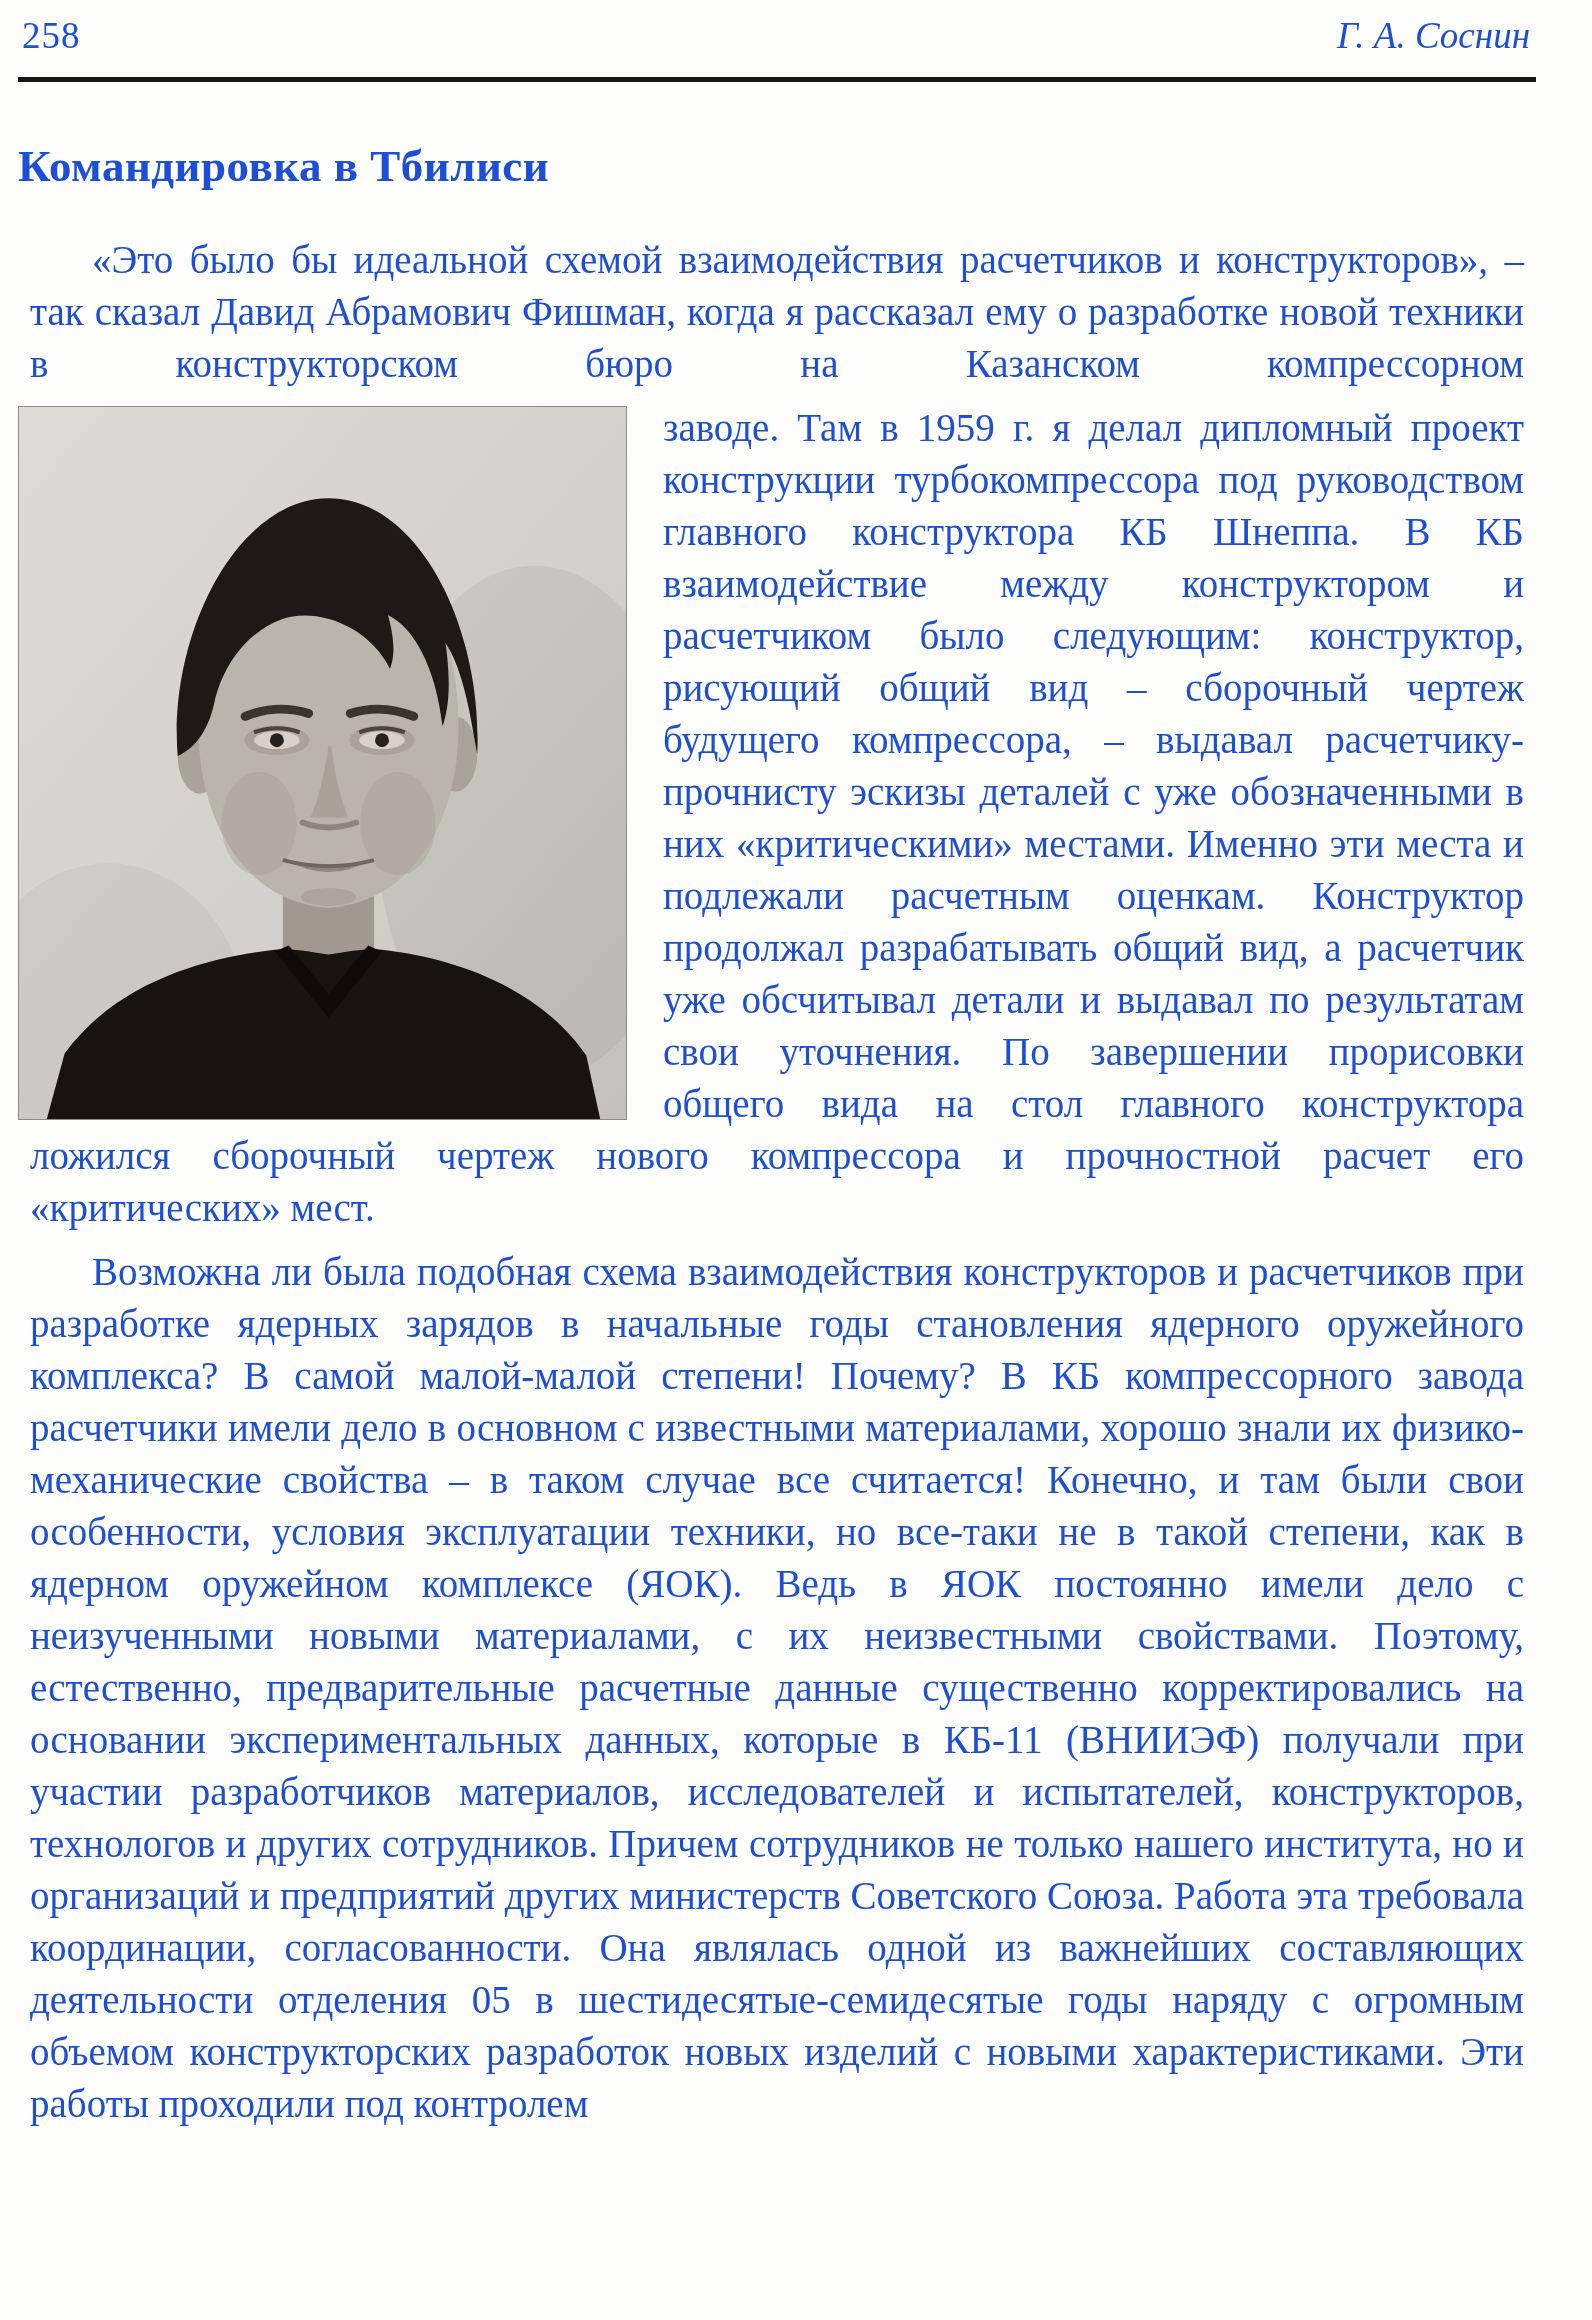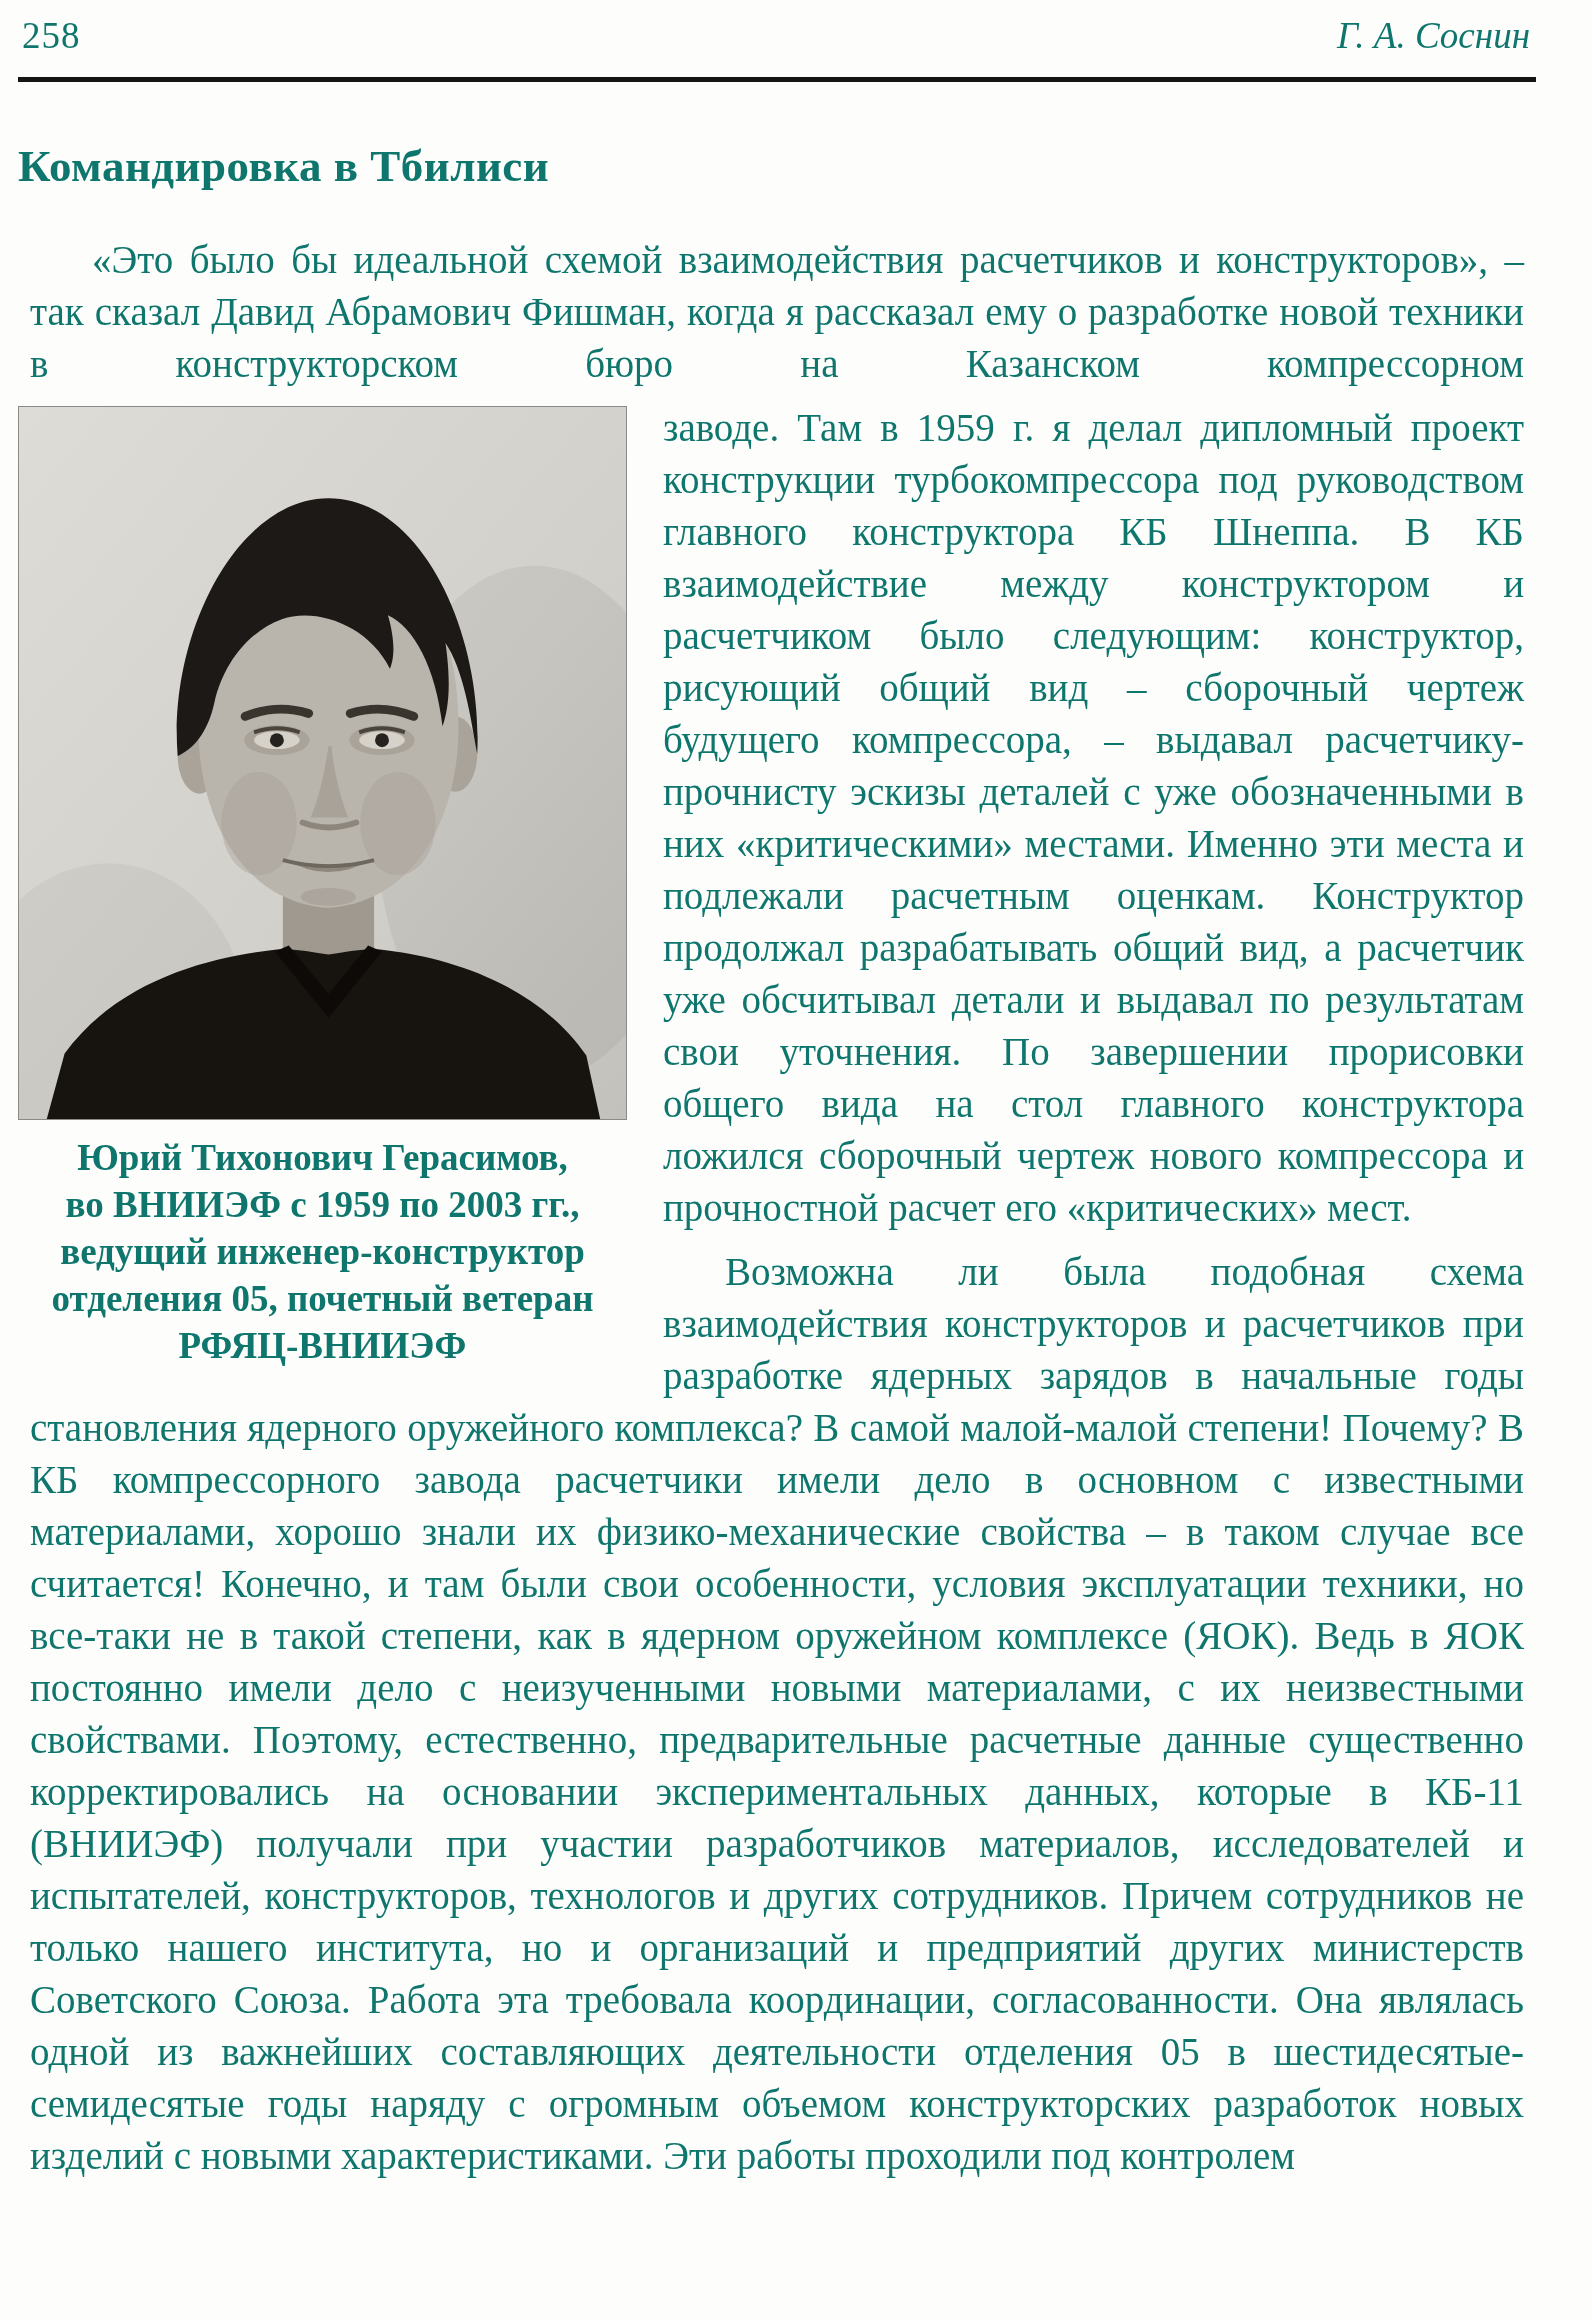--- a/index.html
+++ b/index.html
@@ -3,21 +3,21 @@
 <meta charset="utf-8">
 <style>
   html, body { margin: 0; padding: 0; background: #e8e8e6; }
   .page {
     position: relative;
     width: 1592px;
     height: 2320px;
     margin: 0 auto;
     box-sizing: border-box;
     background: #fdfdfb;
-    color: #0f766e;
+    color: #1d4ed8;
     font-family: "Liberation Serif", "DejaVu Serif", serif;
     padding: 8px 56px 0 18px;
     overflow: hidden;
   }
   .page-header {
     display: flex;
     justify-content: space-between;
     align-items: flex-end;
     font-size: 37px;
     padding: 6px 6px 20px 4px;
@@ -127,27 +127,20 @@
             <path d="M286,419 Q312,429 340,419" stroke="#8d867c" stroke-width="6" fill="none" stroke-linecap="round"></path>
 
             <path d="M270,457 Q312,466 354,457 Q312,481 270,457 Z" fill="#8e877d"></path>
             <path d="M266,457 Q312,469 358,457" stroke="#6e675e" stroke-width="4" fill="none"></path>
             <ellipse cx="312" cy="494" rx="28" ry="9" fill="#a29b92" opacity="0.6"></ellipse>
 
             <path d="M28,718 L46,652 C100,578 190,556 252,548 C272,545 284,548 312,552 C340,548 352,545 372,548 C435,556 522,582 572,654 L586,718 Z" fill="#17130e"></path>
             <path d="M258,549 L312,616 L366,549 L352,543 L312,592 L272,543 Z" fill="#0d0a07"></path>
           </svg>
         </div>
-        <figcaption class="photo-caption">
-          <span>Юрий Тихонович Герасимов,</span>
-          <span>во ВНИИЭФ с 1959 по 2003 гг.,</span>
-          <span>ведущий инженер-конструктор</span>
-          <span>отделения 05, почетный ветеран</span>
-          <span>РФЯЦ-ВНИИЭФ</span>
-        </figcaption>
       </figure>
 
       <p class="para-rest">заводе. Там в 1959 г. я делал дипломный проект конструкции турбокомпрессора под руководством главного конструктора КБ Шнеппа. В КБ взаимодействие между конструктором и расчетчиком было следующим: конструктор, рисующий общий вид – сборочный чертеж будущего компрессора, – выдавал расчетчику-прочнисту эскизы деталей с уже обозначенными в них «критическими» местами. Именно эти места и подлежали расчетным оценкам. Конструктор продолжал разрабатывать общий вид, а расчетчик уже обсчитывал детали и выдавал по результатам свои уточнения. По завершении прорисовки общего вида на стол главного конструктора ложился сборочный чертеж нового компрессора и прочностной расчет его «критических» мест.</p>
       <p class="para-indent">Возможна ли была подобная схема взаимодействия конструкторов и расчетчиков при разработке ядерных зарядов в начальные годы становления ядерного оружейного комплекса? В самой малой-малой степени! Почему? В КБ компрессорного завода расчетчики имели дело в основном с известными материалами, хорошо знали их физико-механические свойства – в таком случае все считается! Конечно, и там были свои особенности, условия эксплуатации техники, но все-таки не в такой степени, как в ядерном оружейном комплексе (ЯОК). Ведь в ЯОК постоянно имели дело с неизученными новыми материалами, с их неизвестными свойствами. Поэтому, естественно, предварительные расчетные данные существенно корректировались на основании экспериментальных данных, которые в КБ-11 (ВНИИЭФ) получали при участии разработчиков материалов, исследователей и испытателей, конструкторов, технологов и других сотрудников. Причем сотрудников не только нашего института, но и организаций и предприятий других министерств Советского Союза. Работа эта требовала координации, согласованности. Она являлась одной из важнейших составляющих деятельности отделения 05 в шестидесятые-семидесятые годы наряду с огромным объемом конструкторских разработок новых изделий с новыми характеристиками. Эти работы проходили под контролем</p>
 
     </div>
   </div>
 
 </div>
 

